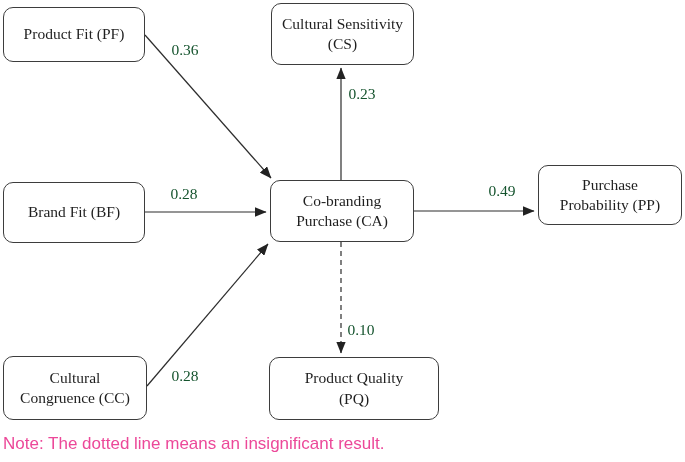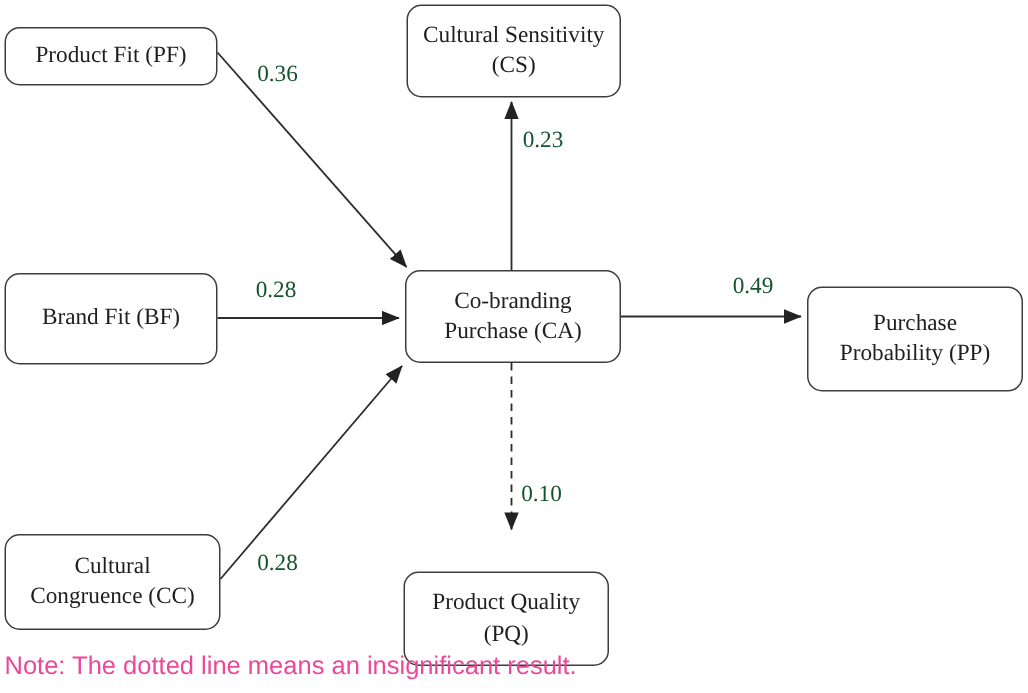--- a/index.html
+++ b/index.html
@@ -73,45 +73,45 @@
       </marker>
     </defs>
     <line x1="145" y1="35" x2="271" y2="178" stroke="#2c2c2c" stroke-width="1.2" marker-end="url(#ah)"></line>
     <line x1="145" y1="212" x2="266" y2="212" stroke="#2c2c2c" stroke-width="1.2" marker-end="url(#ah)"></line>
     <line x1="147" y1="386" x2="268" y2="244" stroke="#2c2c2c" stroke-width="1.2" marker-end="url(#ah)"></line>
     <line x1="341" y1="180" x2="341" y2="68" stroke="#2c2c2c" stroke-width="1.2" marker-end="url(#ah)"></line>
     <line x1="414" y1="211" x2="534" y2="211" stroke="#2c2c2c" stroke-width="1.2" marker-end="url(#ah)"></line>
     <line x1="341" y1="242" x2="341" y2="353" stroke="#2c2c2c" stroke-width="1.2" stroke-dasharray="5 4" marker-end="url(#ah)"></line>
   </svg>
 
-  <div class="node" style="left:3px;   top:18px;   width:142px; height:39px;">
+  <div class="node" style="left:3px;   top:7px;   width:142px; height:55px;">
     <span class="lbl">Product Fit (PF)</span>
   </div>
 
   <div class="node" style="left:271px; top:3px;   width:143px; height:62px;align-items:center;">
     <span class="lbl w-cs">Cultural Sensitivity (CS)</span>
   </div>
 
   <div class="node" style="left:3px;   top:182px; width:142px; height:61px;">
     <span class="lbl">Brand Fit (BF)</span>
   </div>
 
   <div class="node" style="left:270px; top:180px; width:144px; height:62px;">
     <span class="lbl w-ca">Co-branding Purchase (CA)</span>
   </div>
 
-  <div class="node" style="left:538px; top:191px; width:144px; height:70px;">
+  <div class="node" style="left:538px; top:165px; width:144px; height:60px;">
     <span class="lbl w-pp">Purchase Probability (PP)</span>
   </div>
 
   <div class="node" style="left:3px;   top:356px; width:144px; height:64px;">
     <span class="lbl w-cc">Cultural Congruence (CC)</span>
   </div>
 
-  <div class="node" style="left:269px; top:357px; width:137px; height:63px;margin-top:24px;">
+  <div class="node" style="left:269px; top:357px; width:170px; height:63px;">
     <span class="lbl w-pq">Product Quality (PQ)</span>
   </div>
 
   <div class="edge-label" style="left:185px; top:50px;">0.36</div>
 
   <div class="edge-label" style="left:184px; top:194px;">0.28</div>
 
   <div class="edge-label" style="left:185px; top:376px;">0.28</div>
 
   <div class="edge-label" style="left:362px; top:94px;">0.23</div>

